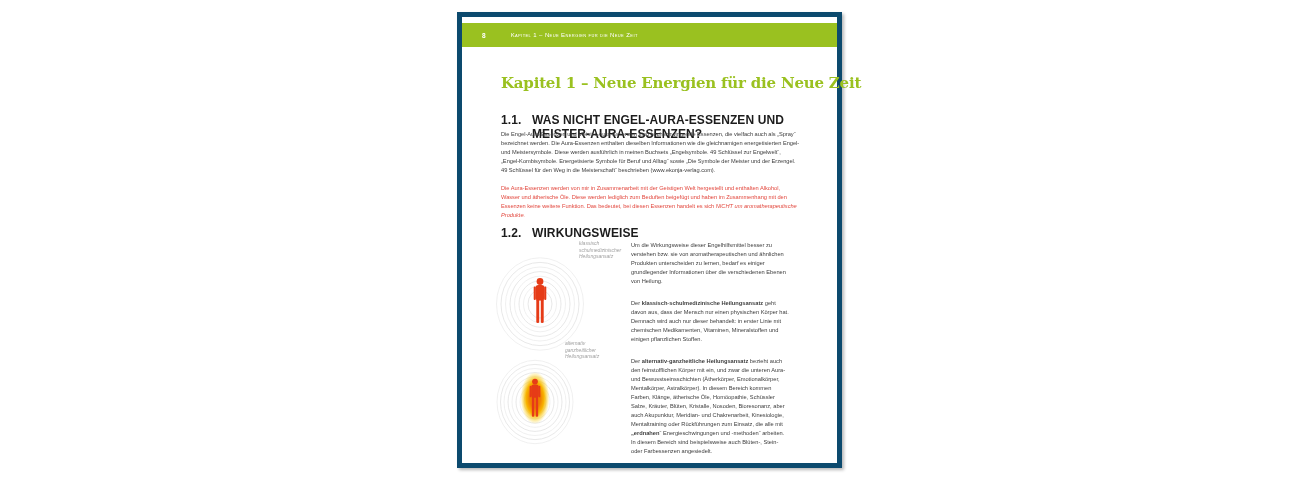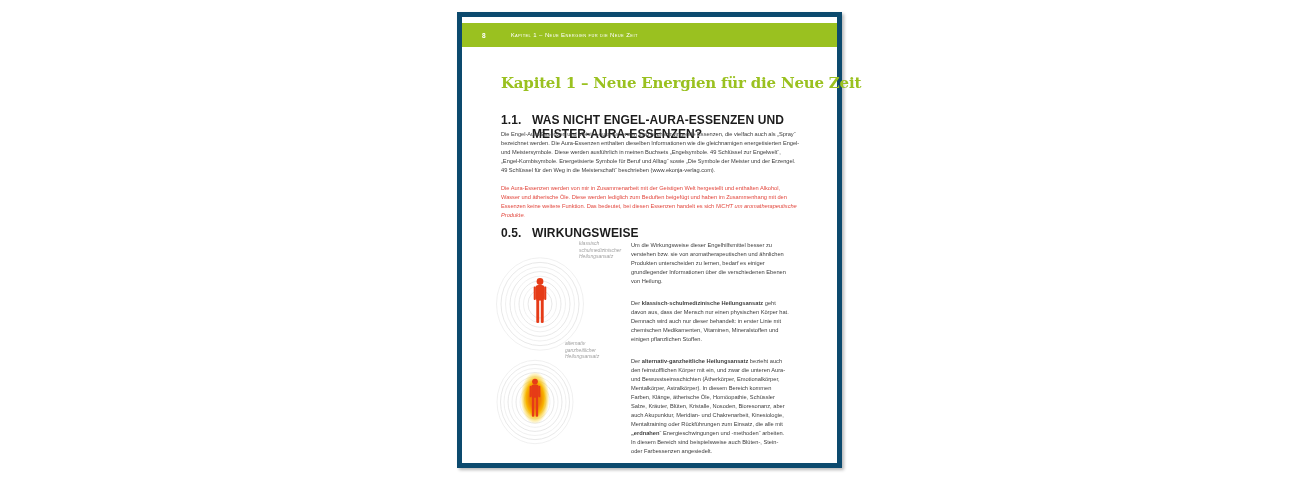--- a/index.html
+++ b/index.html
@@ -90,21 +90,21 @@
   <div class="sec-head sec-head-1">
     <span class="num">1.1.</span>
     <span>WAS NICHT ENGEL-AURA-ESSENZEN UND MEISTER-AURA-ESSENZEN?</span>
   </div>
 
   <div class="body-par par-1">Die Engel-Aura-Essenzen und Meister-Aura-Essenzen sind hochschwingende Essenzen, die vielfach auch als „Spray“ bezeichnet werden. Die Aura-Essenzen enthalten dieselben Informationen wie die gleichnamigen energetisierten Engel- und Meistersymbole. Diese werden ausführlich in meinen Buchsets „Engelsymbole. 49 Schlüssel zur Engelwelt“, „Engel-Kombisymbole. Energetisierte Symbole für Beruf und Alltag“ sowie „Die Symbole der Meister und der Erzengel. 49 Schlüssel für den Weg in die Meisterschaft“ beschrieben (www.ekonja-verlag.com).</div>
 
   <div class="body-par par-warning"><span>Die Aura-Essenzen werden von mir in Zusammenarbeit mit der Geistigen Welt hergestellt und enthalten Alkohol, Wasser und ätherische Öle. Diese werden lediglich zum Beduften beigefügt und haben im Zusammenhang mit den Essenzen keine weitere Funktion. Das bedeutet, bei diesen Essenzen handelt es sich </span><span style="font-style: italic;">NICHT um aromatherapeutische Produkte.</span></div>
 
   <div class="sec-head sec-head-2">
-    <span class="num">0.5.</span>
+    <span class="num">1.2.</span>
     <span>WIRKUNGSWEISE</span>
   </div>
 
   <div class="columns">
 
     <div class="diagram-col">
 
       <div class="diagram-label label-1">
         <span>klassisch</span>
         <span>schulmedizinischer</span>

